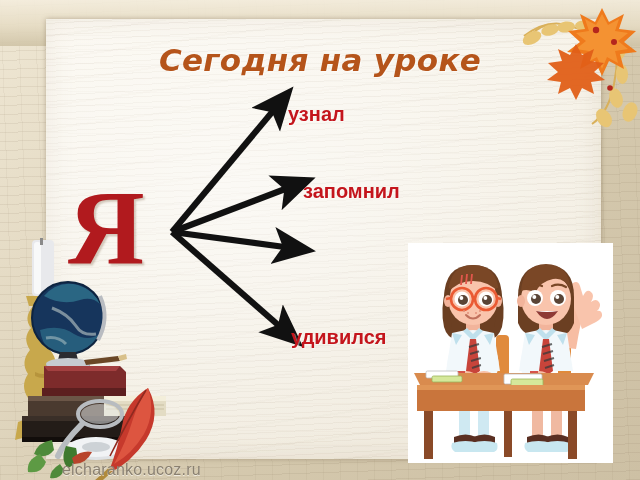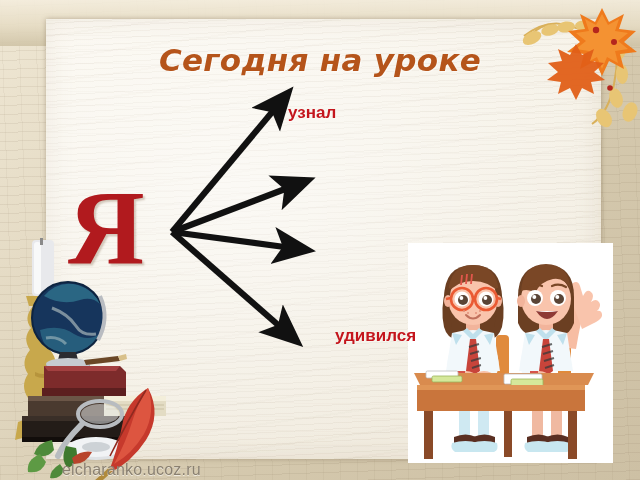--- a/index.html
+++ b/index.html
@@ -83,31 +83,31 @@
     color:#b11a1e;
     text-shadow:2px 2px 2px rgba(120,90,60,.30);
     z-index:25;
   }
 
   
   .word{
     position:absolute;
     font-family:"Liberation Sans", sans-serif;
     font-weight:bold;
-    font-size:17px;
+    font-size:20px;
     color:#c4151c;
     white-space:nowrap;
     z-index:28;
     text-shadow:1px 1px 1px rgba(255,255,255,.5);
     text-align:right;
   }
   .w-uznal     {left:288px;top:103px;}
   .w-zapomnil  {left:303px;top:180px;}
   .w-nauchilsya{left:303px;top:229px;}
-  .w-udivilsya {left:291px;top:326px;margin-left:44px;}
+  .w-udivilsya {left:291px;top:326px;}
 
   
   #arrows{position:absolute;left:0;top:0;width:640px;height:480px;z-index:26;}
 
   
   .students{
     position:absolute;
     left:408px;top:243px;width:205px;height:220px;
     background:#ffffff;
     overflow:hidden;
@@ -162,20 +162,21 @@
     </defs>
     <g stroke="#111111" stroke-width="6.2" fill="none" marker-end="url(#ah)" stroke-linecap="butt">
       <line x1="172" y1="232" x2="278" y2="105"></line>
       <line x1="172" y1="232" x2="293" y2="186"></line>
       <line x1="172" y1="232" x2="292" y2="248"></line>
       <line x1="172" y1="232" x2="285" y2="331"></line>
     </g>
   </svg>
 
   <div class="word w-uznal">узнал</div>
+  <div class="word w-zapomnil">запомнил</div>
   <div class="word w-udivilsya">удивился</div>
 
   <div class="students">
     <svg id="students-svg" viewBox="0 0 205 220" xmlns="http://www.w3.org/2000/svg">
       <rect x="0" y="0" width="205" height="220" fill="#ffffff"></rect>
 
       <rect x="88" y="92" width="13" height="42" rx="4" fill="#e08a3c"></rect>
       <rect x="150" y="92" width="13" height="42" rx="4" fill="#e08a3c"></rect>
 
       <g>

